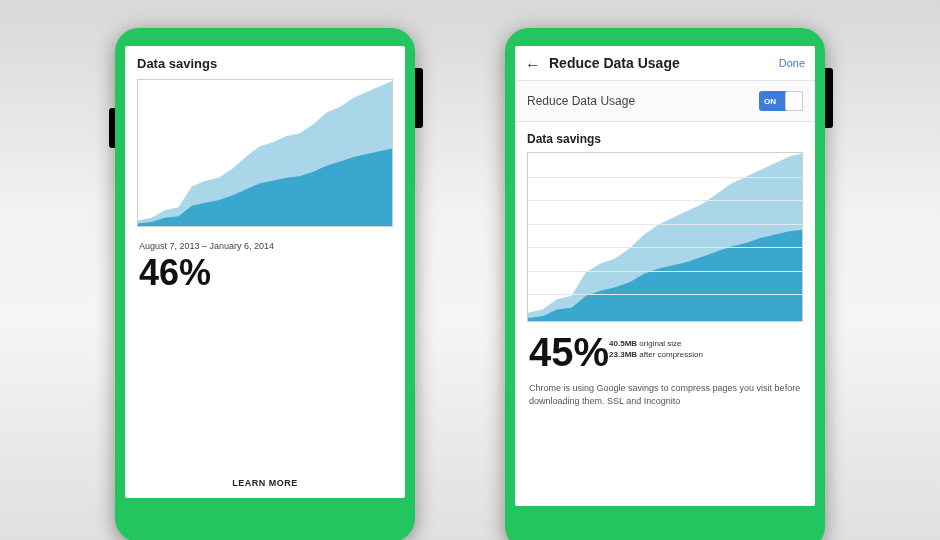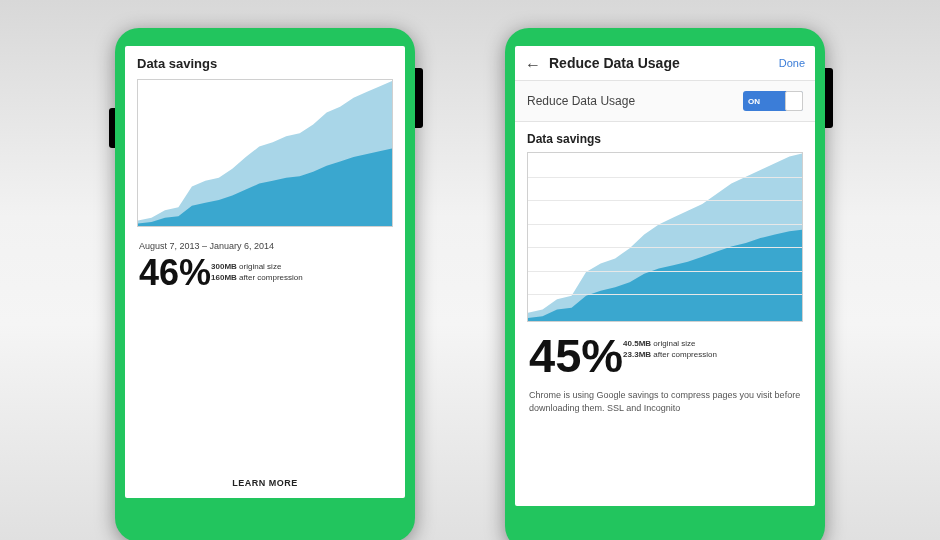--- a/index.html
+++ b/index.html
@@ -117,21 +117,21 @@
     .toggle-row {
       display: flex;
       align-items: center;
       justify-content: space-between;
       padding: 10px 12px;
       border-bottom: 1px solid #e3e3e3;
       background: #fafafa;
     }
     .toggle-label { font-size: 12px; color: #444; }
     .toggle {
-      width: 60px; height: 20px;
+      width: 44px; height: 20px;
       border-radius: 3px;
       background: #3b7dd8;
       position: relative;
       display: flex;
       align-items: center;
     }
     .toggle-on-text {
       color: #fff; font-size: 8px; font-weight: 700;
       padding-left: 5px;
     }
@@ -185,24 +185,20 @@
         <div class="chart-box">
           <svg class="chart-svg" id="chart-left" width="256" height="148">
               <path d="M0,148 L0,140.6 L13.473684210526315,137.64 L26.94736842105263,130.24 L40.421052631578945,127.28 L53.89473684210526,106.56 L67.36842105263158,100.64 L80.84210526315789,97.68 L94.3157894736842,88.8 L107.78947368421052,76.96000000000001 L121.26315789473684,66.6 L134.73684210526315,62.16000000000001 L148.21052631578948,56.239999999999995 L161.68421052631578,53.28 L175.1578947368421,44.400000000000006 L188.6315789473684,32.56 L202.10526315789474,26.64 L215.57894736842104,17.75999999999999 L229.05263157894737,11.840000000000003 L242.52631578947367,5.920000000000016 L256,0 L256,148 Z" fill="#a9d6e8"></path>
               <path d="M0,148 L0,143.56 L13.473684210526315,142.08 L26.94736842105263,137.64 L40.421052631578945,136.16 L53.89473684210526,125.8 L67.36842105263158,122.84 L80.84210526315789,119.88 L94.3157894736842,115.44 L107.78947368421052,109.52 L121.26315789473684,103.6 L134.73684210526315,100.64 L148.21052631578948,97.68 L161.68421052631578,96.2 L175.1578947368421,91.75999999999999 L188.6315789473684,85.84 L202.10526315789474,81.39999999999999 L215.57894736842104,76.96000000000001 L229.05263157894737,74 L242.52631578947367,71.03999999999999 L256,68.08 L256,148 Z" fill="#3aa7cf"></path>
             </svg>
         </div>
         <div class="below-chart">
           <div class="date-range">August 7, 2013 – January 6, 2014</div>
           <div class="pct-row">
             <div class="pct">46%</div>
-            <div class="pct-lines">
-              <div><span class="val">300MB</span> <span>original size</span></div>
-              <div><span class="val">160MB</span> <span>after compression</span></div>
-            </div>
           </div>
         </div>
         <div class="learn-more">LEARN MORE</div>
       </div>
     </div>
   </div>
 
   <div class="phone">
     <div class="phone-side"></div>
     <div class="phone-frame">
@@ -227,21 +223,21 @@
           <div class="grid-line" style="top:56%"></div>
           <div class="grid-line" style="top:70%"></div>
           <div class="grid-line" style="top:84%"></div>
           <svg class="chart-svg" id="chart-right" width="276" height="170">
               <path d="M0,170 L0,159.8 L14.526315789473683,156.4 L29.052631578947366,146.2 L43.57894736842105,142.8 L58.10526315789473,119 L72.63157894736841,110.5 L87.1578947368421,105.4 L101.68421052631578,95.2 L116.21052631578947,81.6 L130.73684210526315,71.4 L145.26315789473682,64.6 L159.78947368421052,57.8 L174.3157894736842,51.000000000000014 L188.8421052631579,40.80000000000001 L203.36842105263156,30.599999999999994 L217.89473684210526,23.80000000000001 L232.42105263157893,17 L246.94736842105263,10.200000000000017 L261.4736842105263,3.4000000000000057 L276,0 L276,170 Z" fill="#a9d6e8"></path>
               <path d="M0,170 L0,164.9 L14.526315789473683,163.2 L29.052631578947366,156.4 L43.57894736842105,154.7 L58.10526315789473,142.8 L72.63157894736841,137.7 L87.1578947368421,134.3 L101.68421052631578,129.2 L116.21052631578947,120.7 L130.73684210526315,115.6 L145.26315789473682,112.19999999999999 L159.78947368421052,108.80000000000001 L174.3157894736842,103.7 L188.8421052631579,98.60000000000001 L203.36842105263156,93.5 L217.89473684210526,90.10000000000001 L232.42105263157893,85 L246.94736842105263,81.6 L261.4736842105263,78.19999999999999 L276,76.49999999999999 L276,170 Z" fill="#3aa7cf"></path>
             </svg>
         </div>
         <div class="below-chart-r">
           <div class="pct-row">
-            <div class="pct" style="font-size:47px;">45%</div>
+            <div class="pct" style="font-size:40px;">45%</div>
             <div class="pct-lines">
               <div><span class="val">40.5MB</span> <span>original size</span></div>
               <div><span class="val">23.3MB</span> <span>after compression</span></div>
             </div>
           </div>
         </div>
         <div class="desc-text">Chrome is using Google savings to compress pages you visit before downloading them. SSL and Incognito</div>
       </div>
     </div>
   </div>

